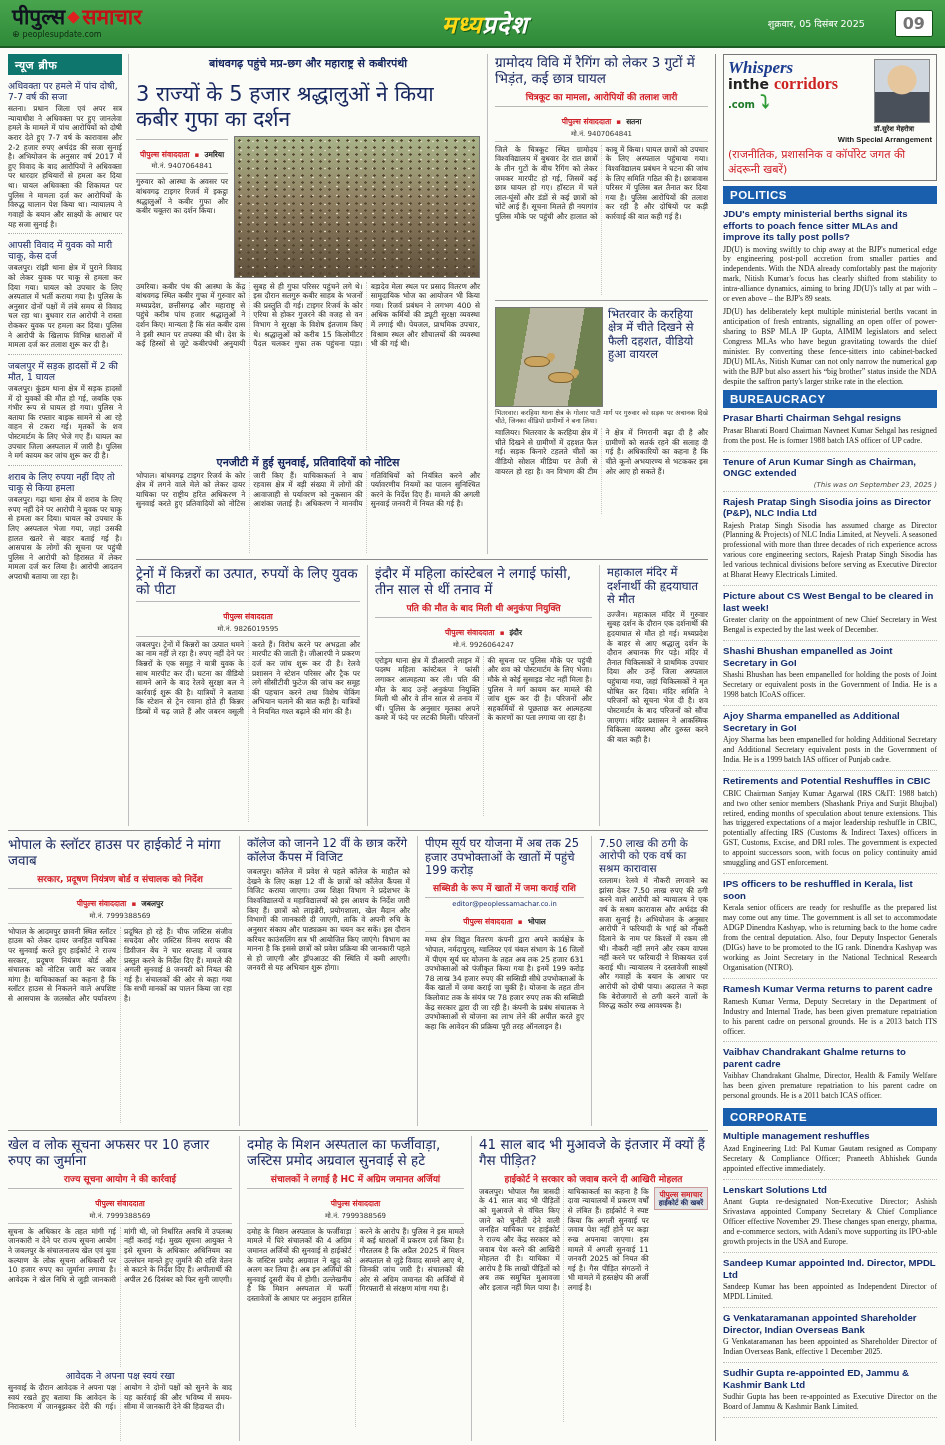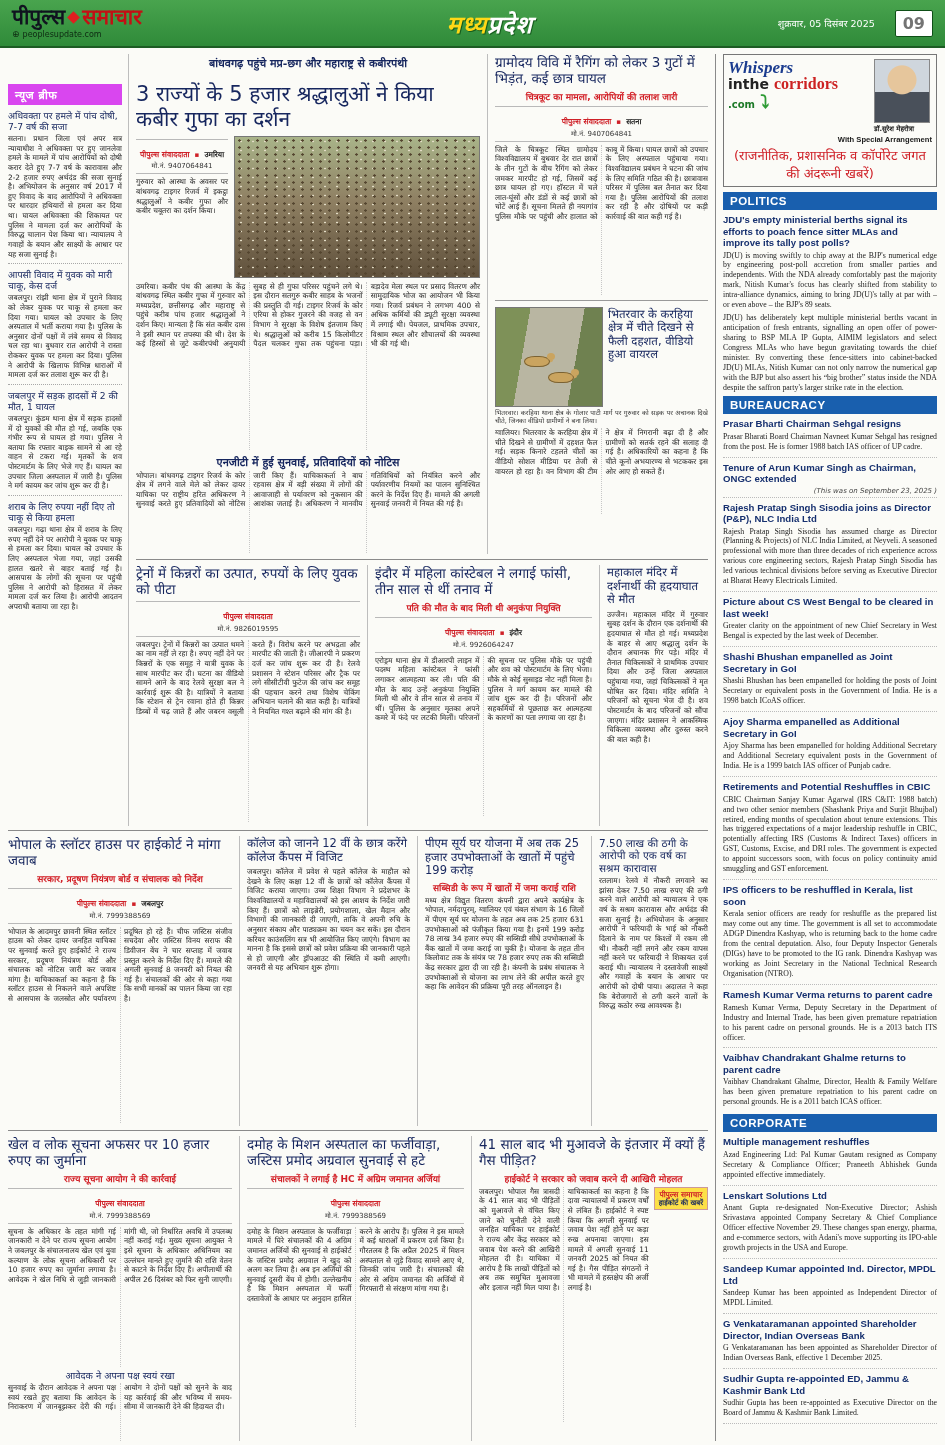--- a/index.html
+++ b/index.html
@@ -2,21 +2,21 @@
 <html><head>
 <meta charset="utf-8">
 <style>
   html,body{margin:0;padding:0;}
   body{width:945px;height:1445px;overflow:hidden;background:#fbfbf7;color:#1b1b1b;
        font-family:"DejaVu Sans","Liberation Sans",sans-serif;}
   *{box-sizing:border-box;}
 
   
   .masthead{height:48px;background:linear-gradient(180deg,#49a44e 0%,#2f8a39 100%);
-    display:flex;align-items:center;padding:0 12px;gap:12px;border-bottom:2px solid #1d5c24;}
+    display:flex;align-items:center;padding:0 12px;gap:22px;border-bottom:2px solid #1d5c24;}
   .logo-wrap{display:flex;flex-direction:column;line-height:1;min-width:190px;}
   .logo-line{display:flex;align-items:center;gap:4px;font-weight:bold;font-size:21px;}
   .logo-a{color:#10131f;}
   .logo-dia{width:9px;height:9px;background:#e01f1f;transform:rotate(45deg);display:inline-block;}
   .logo-b{color:#c40f14;}
   .site-line{font-size:8px;color:#0e2a12;margin-top:2px;display:flex;align-items:center;gap:3px;}
   .globe{font-size:9px;color:#0e2a12;}
   .edition{flex:1;text-align:center;font-weight:bold;font-style:italic;font-size:24px;
            text-shadow:1px 1px 0 #155c1d;letter-spacing:1px;}
   .ed-a{color:#ffd816;}
@@ -38,21 +38,21 @@
   .rag-col{flex:1;padding-left:7px;overflow:hidden;}
   .row2{display:flex;border-top:1.5px solid #8a8a8a;margin-top:5px;padding-top:5px;flex:1;overflow:hidden;}
   .row3{display:flex;border-top:1.5px solid #8a8a8a;margin-top:4px;padding-top:5px;height:296px;overflow:hidden;}
   .row4{display:flex;border-top:1.5px solid #8a8a8a;margin-top:4px;padding-top:5px;flex:1;overflow:hidden;}
   .vcell{border-right:1px solid #bdbdbd;padding:0 7px;overflow:hidden;}
   .vcell:first-child{padding-left:0;}
   .vcell:last-child{border-right:none;padding-right:0;}
 
   
   .bar{color:#fff;font-weight:bold;padding:3px 7px;letter-spacing:.5px;}
-  .bar-red{background:#d946ef;font-size:11px;margin-top:30px;}
+  .bar-red{background:#0f766e;font-size:11px;}
   .bar-blue{background:#195fae;font-size:11.5px;font-family:"Liberation Sans",sans-serif;}
   .hl{color:#16265e;font-weight:normal;line-height:1.18;}
   .hl-xl{font-size:21px;text-align:left;margin:12px 0 4px 0;}
   .hl-lg{font-size:13.5px;margin:1px 0 3px 0;}
   .hl-md{font-size:11.5px;margin:1px 0 3px 0;}
   .hl-sm{font-size:9.5px;margin:1px 0 2px 0;}
   .kicker{color:#16265e;font-weight:bold;font-size:11px;text-align:center;margin-top:1px;}
   .redsub{color:#d21f26;font-weight:bold;font-size:9px;text-align:center;margin:2px 0;}
   .byline{border-top:1px solid #b9b9b9;border-bottom:1px solid #b9b9b9;text-align:center;
           padding:2px 0;margin:3px 0;line-height:1.3;}
@@ -92,30 +92,30 @@
   .wh-top{display:flex;gap:5px;}
   .wh-title{flex:1;line-height:1.02;}
   .wh1{font-weight:bold;font-style:italic;font-size:17px;color:#1b3c8f;font-family:"Liberation Serif",serif;}
   .wh2{font-weight:bold;font-size:14px;color:#222;}
   .wh3{font-weight:bold;font-size:16px;color:#cc2222;font-family:"Liberation Serif",serif;}
   .wh4{font-weight:bold;font-size:10px;color:#1d7a28;}
   .wh-arrow{color:#2e9b35;font-size:18px;font-weight:bold;line-height:1;}
   .wh-photo-wrap{text-align:left;width:58px;}
   .wh-author{font-size:6.8px;font-weight:bold;margin-top:1px;}
   .wh-arr{font-size:7.6px;font-weight:bold;text-align:right;margin-top:2px;font-family:"Liberation Sans",sans-serif;}
-  .wh-tag{color:#cf2128;font-size:13px;margin-top:2px;text-align:center;}
+  .wh-tag{color:#cf2128;font-size:11px;margin-top:2px;}
   .en-hl{color:#16306f;font-weight:bold;font-size:9.6px;line-height:1.2;margin:4px 0 2px 0;
          font-family:"Liberation Sans",sans-serif;}
   .en-bt{font-size:7.8px;line-height:1.28;text-align:justify;color:#222;
          font-family:"Liberation Serif",serif;margin-bottom:3px;}
   .en-item{border-bottom:1px dotted #bbb;padding-bottom:2px;margin-bottom:2px;}
   .en-note{font-size:7px;text-align:right;color:#444;font-style:italic;}
 
   
-  .badge{float:right;border:1px solid #c99;background:#fde047;padding:2px 4px;margin:0 0 3px 5px;
+  .badge{float:right;border:1px solid #c99;background:#e5e5e5;padding:2px 4px;margin:0 0 3px 5px;
          text-align:center;line-height:1.2;}
   .badge .b1{color:#cf2128;font-weight:bold;font-size:7.5px;display:block;}
   .badge .b2{color:#16265e;font-weight:bold;font-size:7px;display:block;}
 
   .chee-row{display:flex;gap:5px;align-items:flex-start;margin-top:3px;}
   .lead-mid{display:flex;gap:6px;margin-top:2px;}
   .lead-mini{width:92px;}
   .email{font-size:6.8px;color:#16306f;text-align:center;display:block;}
 </style>
 </head>
@@ -261,20 +261,26 @@
       </article>
 
       <article class="vcell" style="width:178px;">
         <h2 class="hl hl-md">कॉलेज को जानने 12 वीं के छात्र करेंगे कॉलेज कैंपस में विजिट</h2>
         <div class="bt" style="height:240px;">जबलपुर। कॉलेज में प्रवेश से पहले कॉलेज के माहौल को देखने के लिए कक्षा 12 वीं के छात्रों को कॉलेज कैंपस में विजिट कराया जाएगा। उच्च शिक्षा विभाग ने प्रदेशभर के विश्वविद्यालयों व महाविद्यालयों को इस आशय के निर्देश जारी किए हैं। छात्रों को लाइब्रेरी, प्रयोगशाला, खेल मैदान और विभागों की जानकारी दी जाएगी, ताकि वे अपनी रुचि के अनुसार संकाय और पाठ्यक्रम का चयन कर सकें। इस दौरान करियर काउंसलिंग सत्र भी आयोजित किए जाएंगे। विभाग का मानना है कि इससे छात्रों को प्रवेश प्रक्रिया की जानकारी पहले से हो जाएगी और ड्रॉपआउट की स्थिति में कमी आएगी। जनवरी से यह अभियान शुरू होगा।</div>
       </article>
 
       <article class="vcell" style="width:174px;">
         <h2 class="hl hl-md">पीएम सूर्य घर योजना में अब तक 25 हजार उपभोक्ताओं के खातों में पहुंचे 199 करोड़</h2>
         <div class="redsub">सब्सिडी के रूप में खातों में जमा कराई राशि</div>
+        <div class="byline">
+          <span class="email">editor@peoplessamachar.co.in</span>
+          <span class="who">पीपुल्स संवाददाता</span>
+          <span class="dia"></span>
+          <span class="place">भोपाल</span>
+        </div>
         <div class="bt" style="height:180px;">मध्य क्षेत्र विद्युत वितरण कंपनी द्वारा अपने कार्यक्षेत्र के भोपाल, नर्मदापुरम्, ग्वालियर एवं चंबल संभाग के 16 जिलों में पीएम सूर्य घर योजना के तहत अब तक 25 हजार 631 उपभोक्ताओं को पंजीकृत किया गया है। इनमें 199 करोड़ 78 लाख 34 हजार रुपए की सब्सिडी सीधे उपभोक्ताओं के बैंक खातों में जमा कराई जा चुकी है। योजना के तहत तीन किलोवाट तक के संयंत्र पर 78 हजार रुपए तक की सब्सिडी केंद्र सरकार द्वारा दी जा रही है। कंपनी के प्रबंध संचालक ने उपभोक्ताओं से योजना का लाभ लेने की अपील करते हुए कहा कि आवेदन की प्रक्रिया पूरी तरह ऑनलाइन है।</div>
       </article>
 
       <article class="vcell" style="flex:1;">
         <h2 class="hl hl-sm" style="font-size:10.5px;">7.50 लाख की ठगी के आरोपी को एक वर्ष का सश्रम कारावास</h2>
         <div class="bt" style="height:240px;">रतलाम। रेलवे में नौकरी लगवाने का झांसा देकर 7.50 लाख रुपए की ठगी करने वाले आरोपी को न्यायालय ने एक वर्ष के सश्रम कारावास और अर्थदंड की सजा सुनाई है। अभियोजन के अनुसार आरोपी ने फरियादी के भाई को नौकरी दिलाने के नाम पर किश्तों में रकम ली थी। नौकरी नहीं लगने और रकम वापस नहीं करने पर फरियादी ने शिकायत दर्ज कराई थी। न्यायालय ने दस्तावेजी साक्ष्यों और गवाहों के बयान के आधार पर आरोपी को दोषी पाया। अदालत ने कहा कि बेरोजगारों से ठगी करने वालों के विरुद्ध कठोर रुख आवश्यक है।</div>
       </article>
     </div>
 
     <div class="row4">

